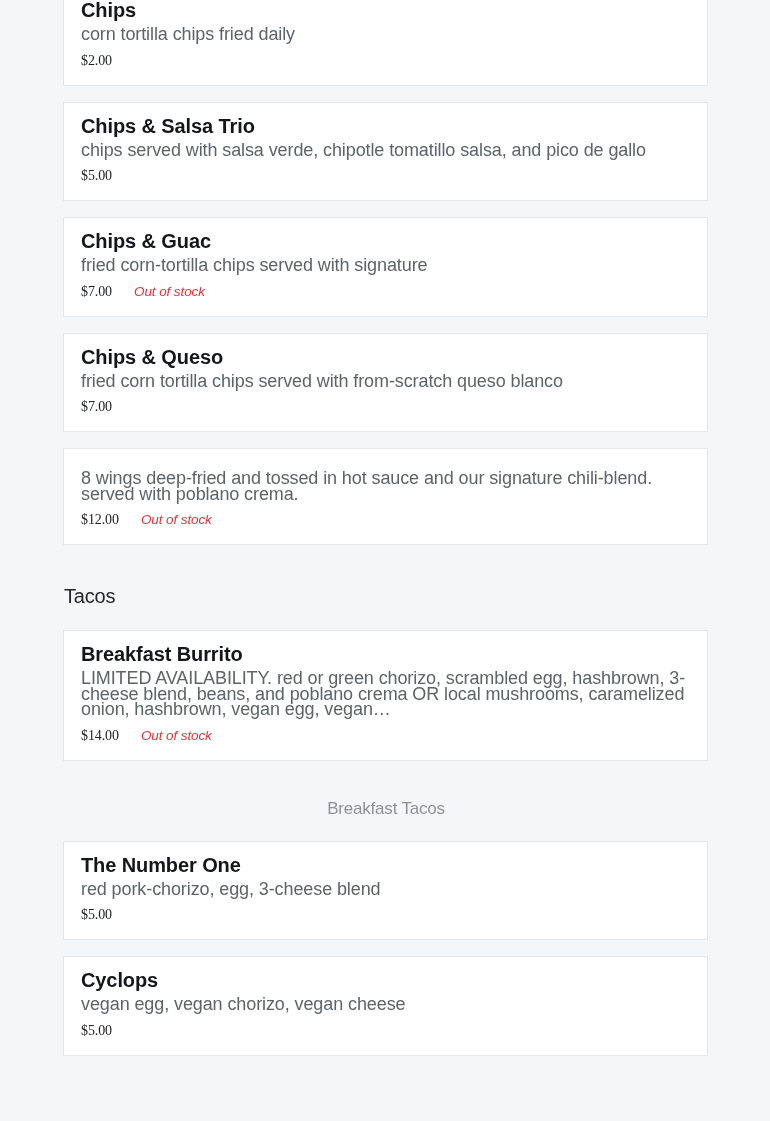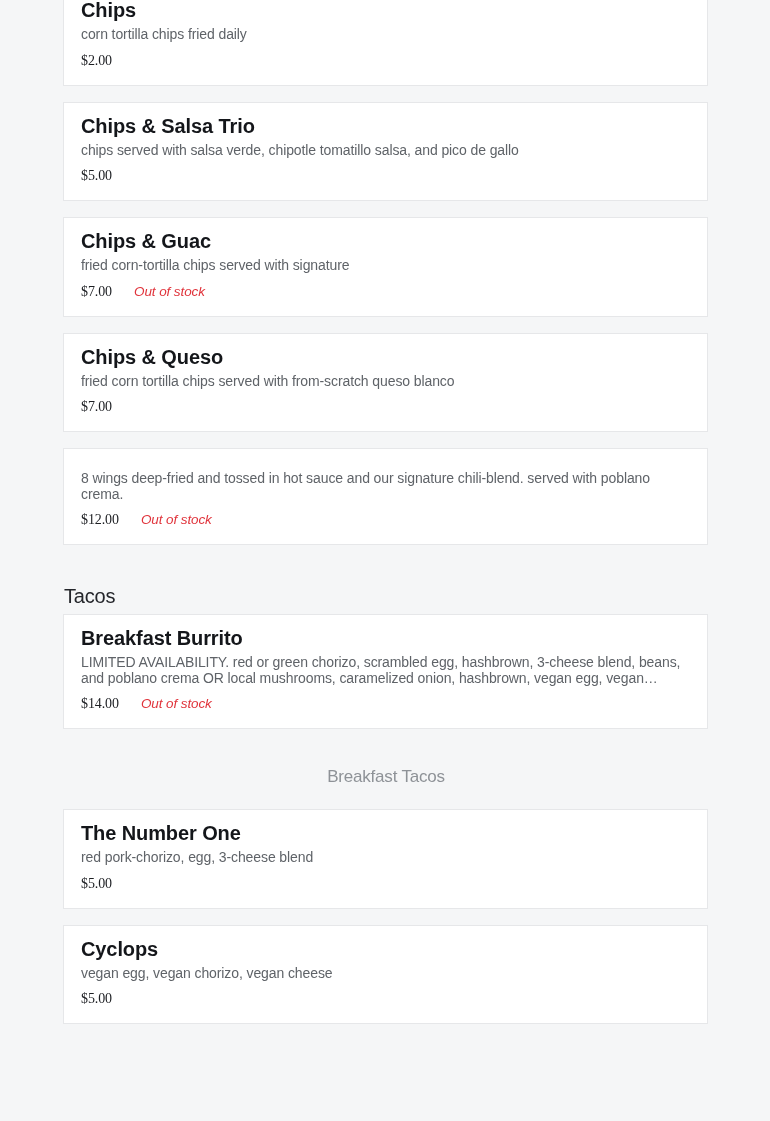--- a/index.html
+++ b/index.html
@@ -37,21 +37,21 @@
 
   .item-name {
     font-size: 20px;
     font-weight: bold;
     color: #14161a;
     line-height: 18px;
     letter-spacing: -0.1px;
   }
 
   .item-desc {
-    font-size: 14px;
+    font-size: 18px;
     color: #5f6368;
     line-height: 15.5px;
     margin-top: 8px;
     letter-spacing: -0.1px;
   }
 
   .item-meta {
     margin-top: 10px;
     display: flex;
     align-items: baseline;
@@ -72,21 +72,21 @@
     letter-spacing: -0.1px;
   }
 
   
   .section-heading {
     font-size: 20px;
     font-weight: normal;
     color: #24262b;
     letter-spacing: -0.2px;
     margin-top: 40px;
-    margin-bottom: 6px;
+    margin-bottom: 22px;
     margin-left: 1px;
   }
 
   .section-subheading {
     font-size: 17px;
     font-weight: normal;
     color: #8e9297;
     letter-spacing: -0.2px;
     margin-top: 38px;
     margin-bottom: 22px;

